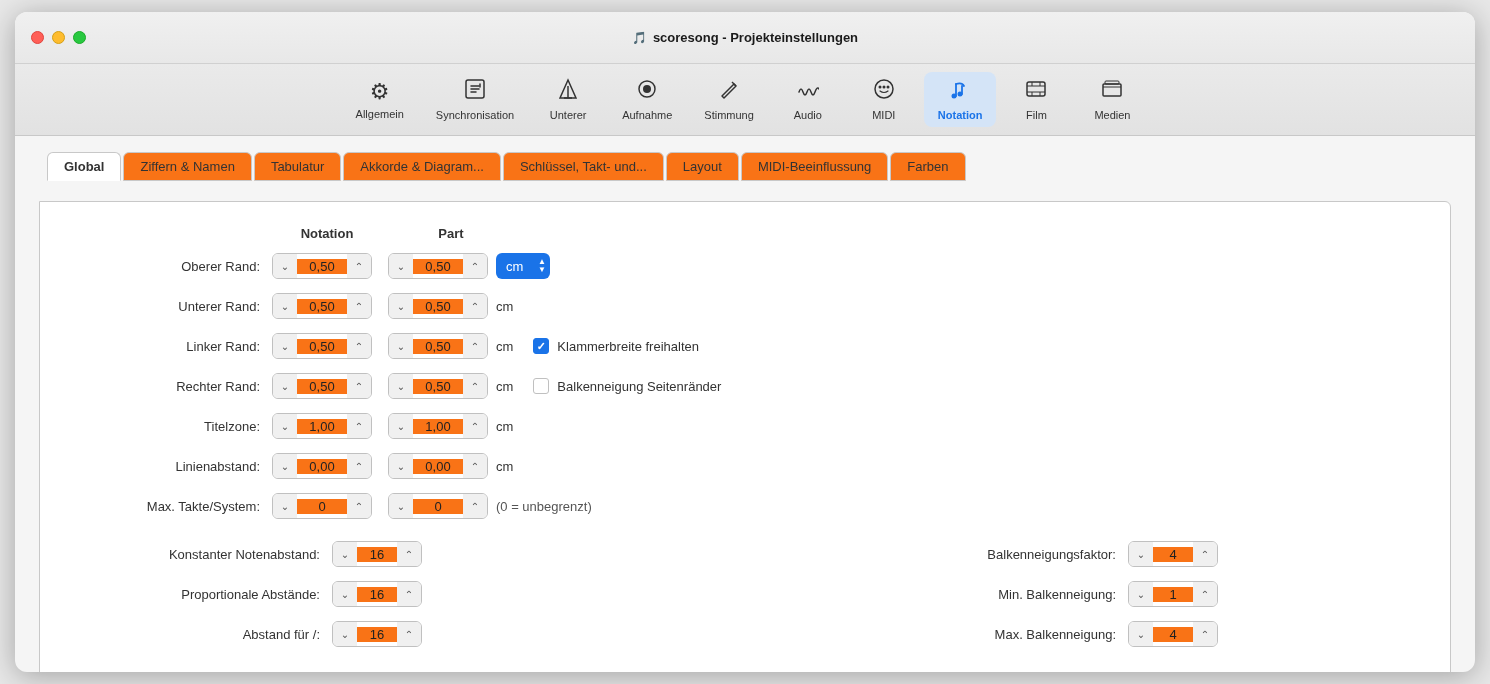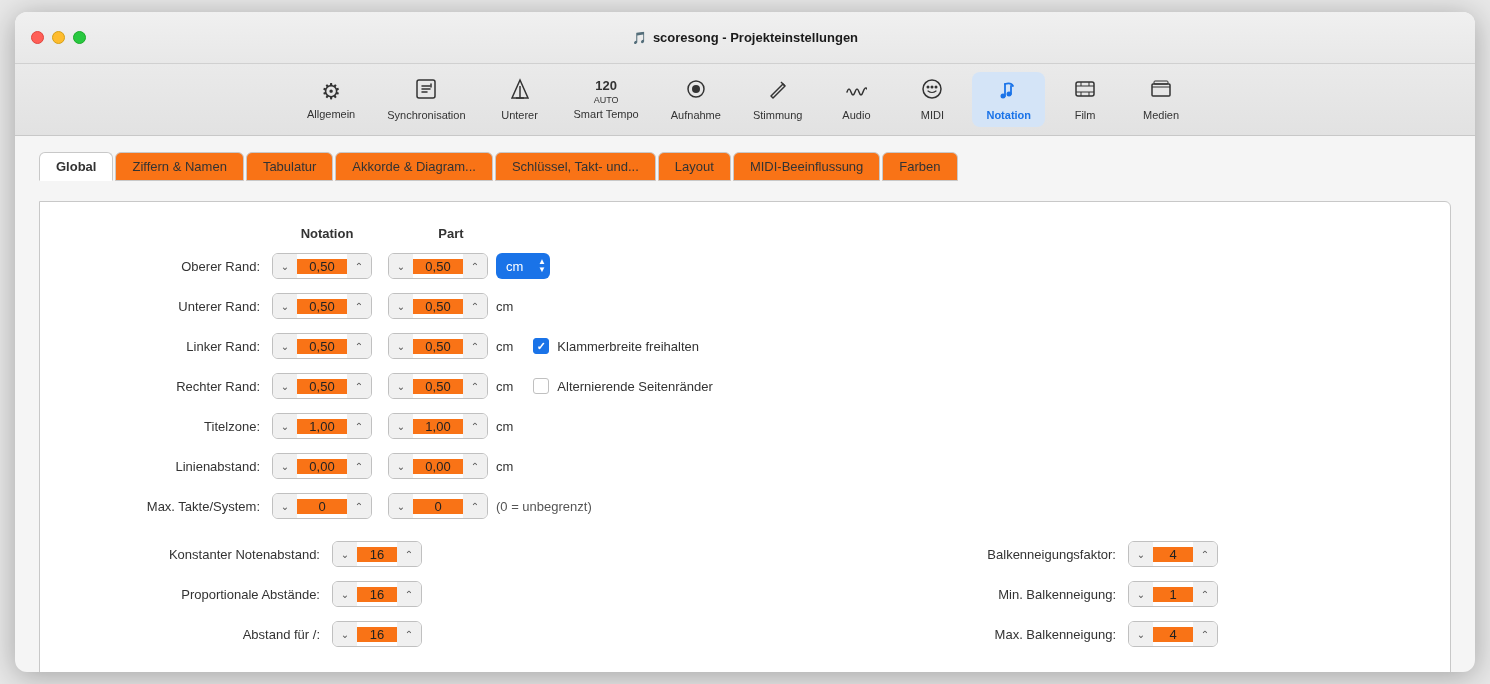--- a/index.html
+++ b/index.html
@@ -116,20 +116,21 @@
       background: #f97316;
       font-size: 13px;
       cursor: pointer;
       color: #333;
     }
     .tab.active {
       background: white;
       border-bottom: 1px solid white;
       font-weight: 600;
       z-index: 1;
+      margin-left: 8px;
     }
     .main-content {
       background: white;
       border: 1px solid #c8c8c8;
       border-radius: 0 6px 6px 6px;
       padding: 24px 32px;
       min-height: 440px;
     }
     .form-section {
       display: flex;
@@ -300,24 +301,20 @@
       <span class="tool-icon">
         <svg width="22" height="22" viewBox="0 0 22 22" fill="none" xmlns="http://www.w3.org/2000/svg">
           <polygon points="11,2 19,20 3,20" stroke="#333" stroke-width="1.5" fill="none"></polygon>
           <line x1="11" y1="20" x2="11" y2="8" stroke="#333" stroke-width="1.5"></line>
           <line x1="7" y1="20" x2="15" y2="20" stroke="#333" stroke-width="1.5"></line>
         </svg>
       </span>
       <span class="tool-label">Unterer</span>
     </div>
 
-    <div class="tool-item">
-      <span class="tool-icon" style="font-size:13px; font-weight:700; line-height:1; text-align:center; color:#333;">120<br><span style="font-size:9px; font-weight:400;">AUTO</span></span>
-      <span class="tool-label">Smart Tempo</span>
-    </div>
 
     <div class="tool-item">
       <span class="tool-icon">
         <svg width="22" height="22" viewBox="0 0 22 22" fill="none" xmlns="http://www.w3.org/2000/svg">
           <circle cx="11" cy="11" r="8" stroke="#333" stroke-width="1.5" fill="none"></circle>
           <circle cx="11" cy="11" r="4" fill="#333"></circle>
         </svg>
       </span>
       <span class="tool-label">Aufnahme</span>
     </div>
@@ -485,21 +482,21 @@
           <div class="spacer-col"></div>
           <div class="stepper">
             <button class="stepper-btn">⌄</button>
             <span class="stepper-value">0,50</span>
             <button class="stepper-btn">⌃</button>
           </div>
           <span class="unit">cm</span>
           <label class="checkbox-label">
             <div class="checkbox unchecked">
             </div>
-            <span>Alternierende Seitenränder</span>
+            <span>Balkenneigung Seitenränder</span>
           </label>
         </div>
 
         <div class="form-row">
           <span class="row-label">Titelzone:</span>
           <div class="stepper">
             <button class="stepper-btn">⌄</button>
             <span class="stepper-value">1,00</span>
             <button class="stepper-btn">⌃</button>
           </div>

